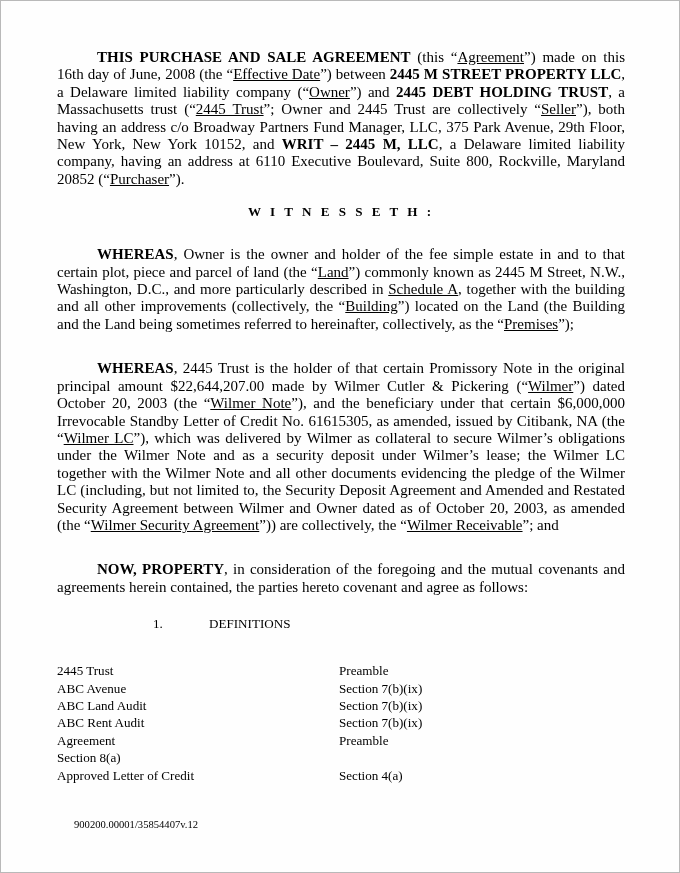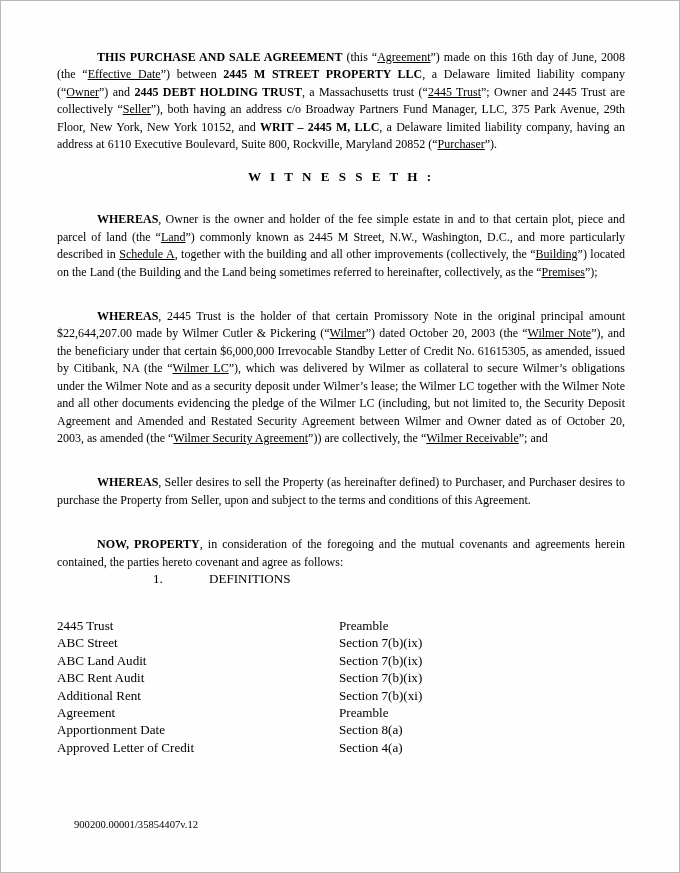--- a/index.html
+++ b/index.html
@@ -25,37 +25,38 @@
     overflow: hidden;
   }
   .content {
     position: absolute;
     left: 56px;
     top: 48px;
     width: 568px;
   }
   p {
     margin: 0 0 0 0;
-    font-size: 12px;
+    font-size: 15px;
     line-height: 17.4px;
     text-align: justify;
     text-justify: inter-word;
   }
   .para + .para { margin-top: 27px; }
   .indent { text-indent: 40px; }
   b { font-weight: bold; }
   .u { text-decoration: underline; }
   .heading-witnesseth {
     text-align: center;
     font-weight: bold;
     letter-spacing: 3px;
     font-size: 13.1px;
     margin: 16px 0 26px 0;
   }
   .section-head {
+    margin-top: 20px;
     font-size: 13.1px;
     padding-left: 96px;
   }
   .section-head .num {
     display: inline-block;
     width: 56px;
   }
   .defs {
     margin-top: 30px;
     font-size: 13.1px;
@@ -86,53 +87,47 @@
   <div class="content">
 
     <p class="para indent"><b>THIS PURCHASE AND SALE AGREEMENT</b><span> (this “</span><span class="u">Agreement</span><span>”) made on this 16th day of June, 2008 (the “</span><span class="u">Effective Date</span><span>”) between </span><b>2445 M STREET PROPERTY LLC</b><span>, a Delaware limited liability company (“</span><span class="u">Owner</span><span>”) and </span><b>2445 DEBT HOLDING TRUST</b><span>, a Massachusetts trust (“</span><span class="u">2445 Trust</span><span>”; Owner and 2445 Trust are collectively “</span><span class="u">Seller</span><span>”), both having an address c/o Broadway Partners Fund Manager, LLC, 375 Park Avenue, 29th Floor, New York, New York  10152, and </span><b>WRIT – 2445 M, LLC</b><span>, a Delaware limited liability company, having an address at 6110 Executive Boulevard, Suite 800, Rockville, Maryland 20852 (“</span><span class="u">Purchaser</span><span>”).</span></p>
 
     <div class="heading-witnesseth">W I T N E S S E T H :</div>
 
     <p class="para indent"><b>WHEREAS</b><span>, Owner is the owner and holder of the fee simple estate in and to that certain plot, piece and parcel of land (the “</span><span class="u">Land</span><span>”) commonly known as 2445 M Street, N.W., Washington, D.C., and more particularly described in </span><span class="u">Schedule A</span><span>, together with the building and all other improvements (collectively, the “</span><span class="u">Building</span><span>”) located on the Land (the Building and the Land being sometimes referred to hereinafter, collectively, as the “</span><span class="u">Premises</span><span>”);</span></p>
 
     <p class="para indent"><b>WHEREAS</b><span>, 2445 Trust is the holder of that certain Promissory Note in the original principal amount $22,644,207.00 made by Wilmer Cutler &amp; Pickering (“</span><span class="u">Wilmer</span><span>”) dated October 20, 2003 (the “</span><span class="u">Wilmer Note</span><span>”), and the beneficiary under that certain $6,000,000 Irrevocable Standby Letter of Credit No. 61615305, as amended,  issued by Citibank, NA (the “</span><span class="u">Wilmer LC</span><span>”), which was delivered by Wilmer as collateral to secure Wilmer’s obligations under the Wilmer Note and as a security deposit under Wilmer’s lease; the Wilmer LC together with the Wilmer Note and all other documents evidencing the pledge of the Wilmer LC (including, but not limited to, the Security Deposit Agreement and Amended and Restated Security Agreement between Wilmer and Owner dated as of October 20, 2003, as amended (the “</span><span class="u">Wilmer Security Agreement</span><span>”)) are collectively, the “</span><span class="u">Wilmer Receivable</span><span>”; and</span></p>
 
-    <p class="para indent"><b>WHEREAS</b><span>, Seller desires to sell the Property (as hereinafter defined) to Purchaser, and Purchaser desires to purchase the Property from Seller, upon and subject to the terms and conditions of this Agreement.</span></p>
 
     <p class="para indent"><b>NOW, PROPERTY</b><span>, in consideration of the foregoing and the mutual covenants and agreements herein contained, the parties hereto covenant and agree as follows:</span></p>
 
     <div class="section-head"><span class="num">1.</span><span>DEFINITIONS</span></div>
 
     <div class="defs">
       <div class="defs-row">
         <div class="defs-term">2445 Trust</div>
         <div class="defs-ref">Preamble</div>
       </div>
       <div class="defs-row">
-        <div class="defs-term">ABC Street</div>
+        <div class="defs-term">ABC Avenue</div>
         <div class="defs-ref">Section 7(b)(ix)</div>
       </div>
       <div class="defs-row">
         <div class="defs-term">ABC Land Audit</div>
         <div class="defs-ref">Section 7(b)(ix)</div>
       </div>
       <div class="defs-row">
         <div class="defs-term">ABC Rent Audit</div>
         <div class="defs-ref">Section 7(b)(ix)</div>
       </div>
       <div class="defs-row">
-        <div class="defs-term">Additional Rent</div>
-        <div class="defs-ref">Section 7(b)(xi)</div>
-      </div>
-      <div class="defs-row">
         <div class="defs-term">Agreement</div>
         <div class="defs-ref">Preamble</div>
       </div>
       <div class="defs-row">
-        <div class="defs-term">Apportionment Date</div>
         <div class="defs-ref">Section 8(a)</div>
       </div>
       <div class="defs-row">
         <div class="defs-term">Approved Letter of Credit</div>
         <div class="defs-ref">Section 4(a)</div>
       </div>
     </div>
 
   </div>
 

